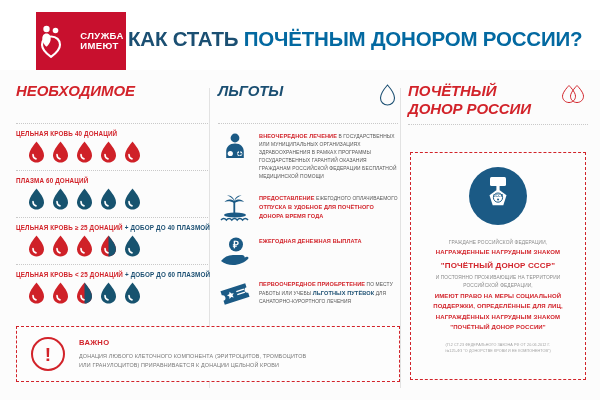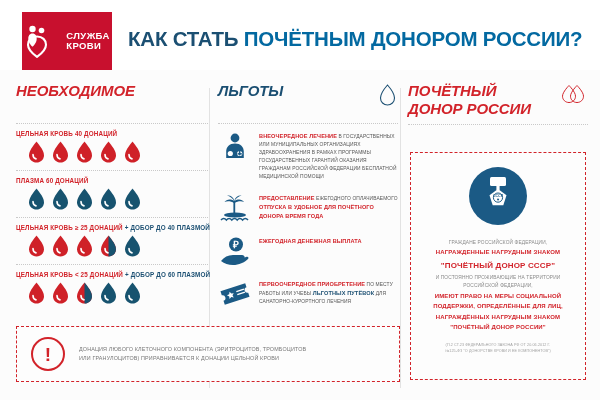--- a/index.html
+++ b/index.html
@@ -6,21 +6,21 @@
   body{
     width:600px;height:400px;overflow:hidden;
     background:#ffffff;
     font-family:"Liberation Sans","DejaVu Sans",sans-serif;
     -webkit-font-smoothing:antialiased;
   }
   .page{position:relative;width:600px;height:400px;background:#fcfcfc;}
 
   
   .header{position:absolute;left:0;top:0;width:600px;height:70px;background:#ffffff;}
-  .logo-box{position:absolute;left:22px;top:12px;width:90px;height:58px;background:#c8102e;
+  .logo-box{position:absolute;left:36px;top:12px;width:90px;height:58px;background:#c8102e;
             display:flex;align-items:center;justify-content:center;gap:16px;}
   .logo-mark{width:26px;height:34px;position:relative;flex:0 0 auto;}
   .logo-text{display:flex;flex-direction:column;line-height:1.04;}
   .logo-text span{color:#fff;font-weight:bold;font-size:9.5px;letter-spacing:.4px;}
   .title{position:absolute;left:128px;top:27px;font-size:20.5px;font-weight:bold;
          letter-spacing:-.2px;white-space:nowrap;}
   .t-blue{color:#1b4f72;}
   .t-red{color:#0369a1;}
 
   
@@ -92,21 +92,21 @@
       <div class="logo-mark">
         <svg width="26" height="34" viewBox="0 0 26 34">
           <circle cx="8.5" cy="5" r="3.2" fill="#fff"></circle>
           <circle cx="17.5" cy="6.5" r="2.8" fill="#fff"></circle>
           <path d="M8.5 9.5c-3 0-4.2 2.6-4.2 5.2 0 4.6 4.2 8 4.2 8s4.2-3.4 4.2-8c0-2.6-1.2-5.2-4.2-5.2z" fill="#fff"></path>
           <path d="M13 12.5c5.5 0 9 3.6 9 8.2 0 5.6-5.2 9.4-9 12.1-3.8-2.7-9-6.5-9-12.1 0-4.6 3.5-8.2 9-8.2z" fill="none" stroke="#fff" stroke-width="2.1"></path>
         </svg>
       </div>
       <div class="logo-text">
         <span>СЛУЖБА</span>
-        <span>КРОВИ</span>
+        <span>ИМЕЮТ</span>
       </div>
     </div>
     <div class="title">
       <span class="t-blue">КАК СТАТЬ </span><span class="t-red">ПОЧЁТНЫМ ДОНОРОМ РОССИИ?</span>
     </div>
   </div>
 
   <div class="vrule v1"></div>
   <div class="vrule v2"></div>
 
@@ -376,20 +376,21 @@
       <div>(П.2 СТ.23 ФЕДЕРАЛЬНОГО ЗАКОНА РФ ОТ 20.06.2012 Г.</div>
       <div>№125-ФЗ "О ДОНОРСТВЕ КРОВИ И ЕЁ КОМПОНЕНТОВ")</div>
     </div>
   </div>
 
   <div class="important">
     <span class="warn">
         <b>!</b>
       </span>
     <div>
+      <div class="imp-title">ВАЖНО</div>
       <div class="imp-body">
         <div>ДОНАЦИЯ ЛЮБОГО КЛЕТОЧНОГО КОМПОНЕНТА (ЭРИТРОЦИТОВ, ТРОМБОЦИТОВ</div>
         <div>ИЛИ ГРАНУЛОЦИТОВ) ПРИРАВНИВАЕТСЯ К ДОНАЦИИ ЦЕЛЬНОЙ КРОВИ</div>
       </div>
     </div>
   </div>
 
 </div>
 
 </body></html>

